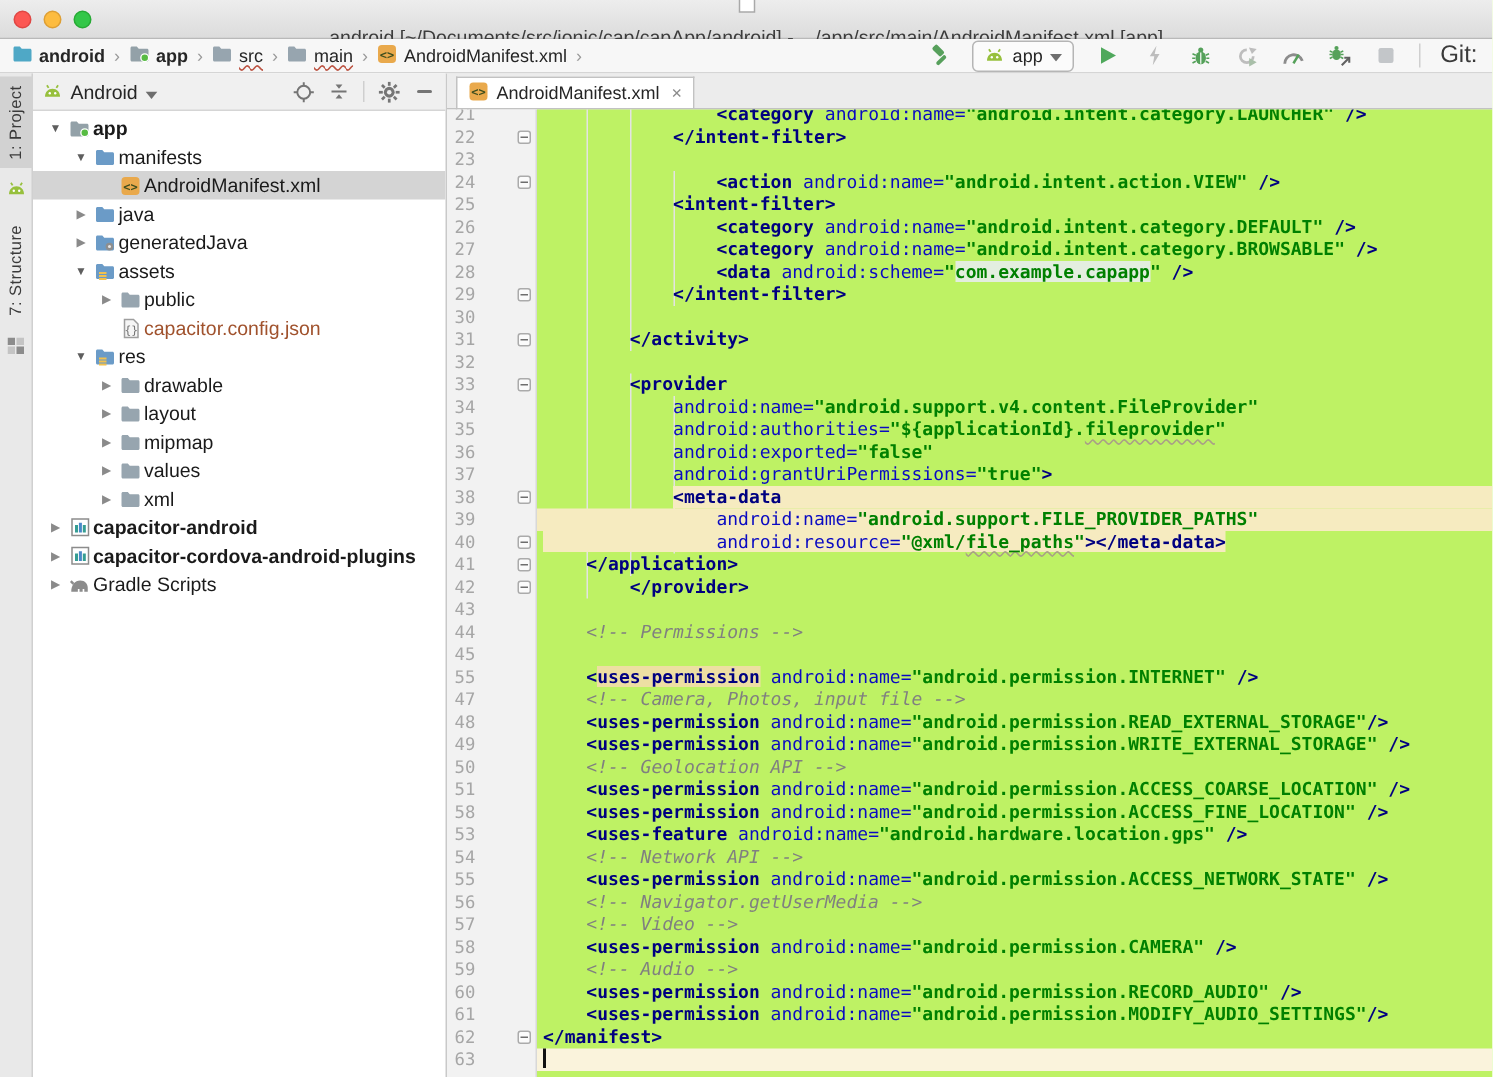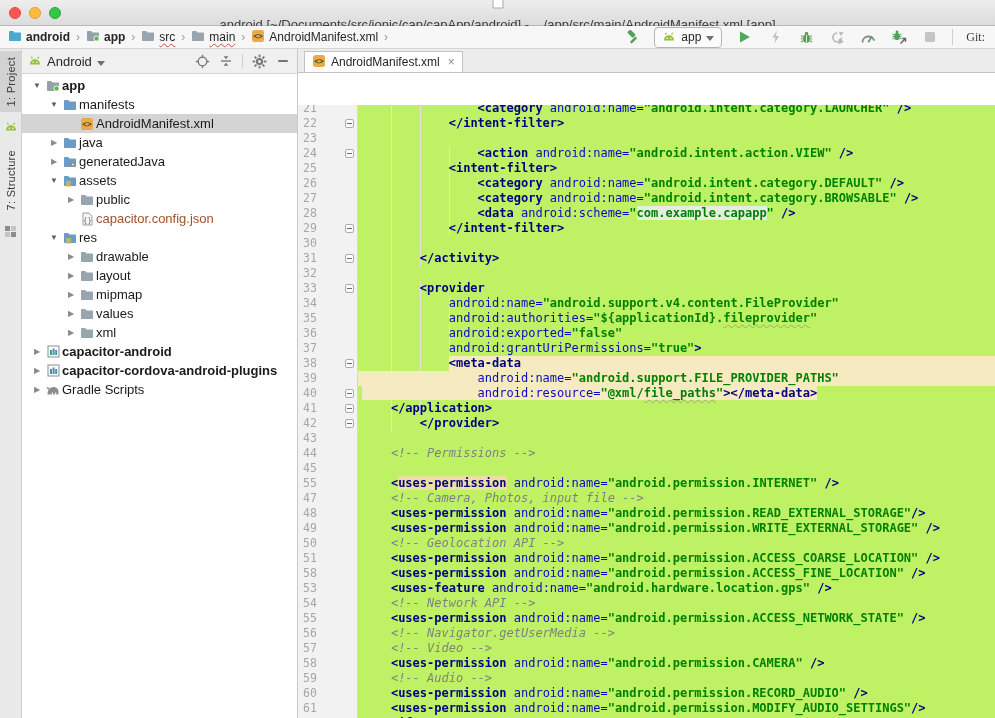--- a/index.html
+++ b/index.html
@@ -21,21 +21,21 @@
   .crumbs{display:flex;align-items:center;font-size:12px;color:#262626;white-space:nowrap;}
   .crumb{display:flex;align-items:center;gap:4px;padding:1px 2px;}
   .crumb .lbl.bold{font-weight:bold;}
   .crumb .lbl.squig{text-decoration:underline wavy #BC5342 1px;text-underline-offset:2px;}
   .crumb-sep{color:#9A9A9A;margin:0 4px;font-size:12px;}
   .toolbar{margin-left:auto;display:flex;align-items:center;gap:13px;padding-right:4px;}
   .tbtn{display:flex;align-items:center;justify-content:center;width:18px;height:18px;}
   .runbox{display:flex;align-items:center;gap:5px;border:1px solid #B5B5B5;border-radius:4px;
     background:#FBFBFB;height:19px;padding:0 7px;font-size:12px;color:#262626;}
   .tb-sep{width:1px;height:16px;background:#CFCFCF;}
-  .git-label{font-size:12px;color:#3A3A3A;font-family:Liberation Serif, serif;}
+  .git-label{font-size:16px;color:#3A3A3A;}
   
   .stripe{position:absolute;left:0;top:49px;width:22px;bottom:0;background:#E9E9E9;
     border-right:1px solid #D0D0D0;box-sizing:border-box;display:flex;flex-direction:column;align-items:center;}
   .stripe-tab{width:22px;display:flex;justify-content:center;padding:6px 0;margin-top:2px;}
   .stripe-tab.sel{background:#D2D2D2;}
   .vlab{writing-mode:vertical-rl;transform:rotate(180deg);font-size:11px;color:#3A3A3A;letter-spacing:.3px;}
   .stripe-icon{margin:6px 0;}
   
   .project{position:absolute;left:22px;top:49px;width:276px;bottom:0;background:#FFFFFF;
     border-right:1px solid #C9C9C9;box-sizing:border-box;}
@@ -52,21 +52,21 @@
   .trow .arr.closed{color:#8A8A8A;}
   .trow .ticon{width:18px;display:flex;justify-content:center;flex:none;}
   .trow .tlbl.bold{font-weight:bold;}
   
   .editor{position:absolute;left:298px;top:49px;right:0;bottom:0;}
   .tabbar{height:24px;background:#ECECEC;border-bottom:1px solid #C2C2C2;box-sizing:border-box;
     display:flex;align-items:flex-end;padding-left:6px;}
   .etab{display:flex;align-items:center;gap:5px;background:#FFFFFF;border:1px solid #C2C2C2;border-bottom:none;
     height:21px;padding:0 7px;font-size:12px;color:#262626;box-sizing:border-box;}
   .etab .close{color:#8C8C8C;font-size:12px;margin-left:3px;}
-  .editor-body{position:absolute;top:24px;left:0;right:0;bottom:0;display:flex;margin-top:32px;}
+  .editor-body{position:absolute;top:24px;left:0;right:0;bottom:0;display:flex;}
   .gutter{width:60px;background:var(--gutter-bg,#F2F2F2);border-right:1px solid #D8D8D8;flex:none;
     position:relative;overflow:hidden;box-sizing:border-box;}
   .g-inner{position:absolute;top:-4px;left:0;right:0;}
   .g-row{position:relative;height:15px;line-height:15px;padding-left:5px;box-sizing:border-box;
     color:var(--line-number,#A6A6A6);font-family:"DejaVu Sans Mono",monospace;font-size:11.5px;}
   .fold{position:absolute;right:3px;top:3px;width:9px;height:9px;border:1px solid #ABABAB;border-radius:2px;
     background:#FBFBFB;box-sizing:border-box;}
   .fold::after{content:"";position:absolute;left:1px;right:1px;top:3px;height:1px;background:#6E6E6E;}
   .code{flex:1;position:relative;overflow:hidden;background:#bef264;}
   .c-inner{position:absolute;top:-4px;left:0;right:0;}

